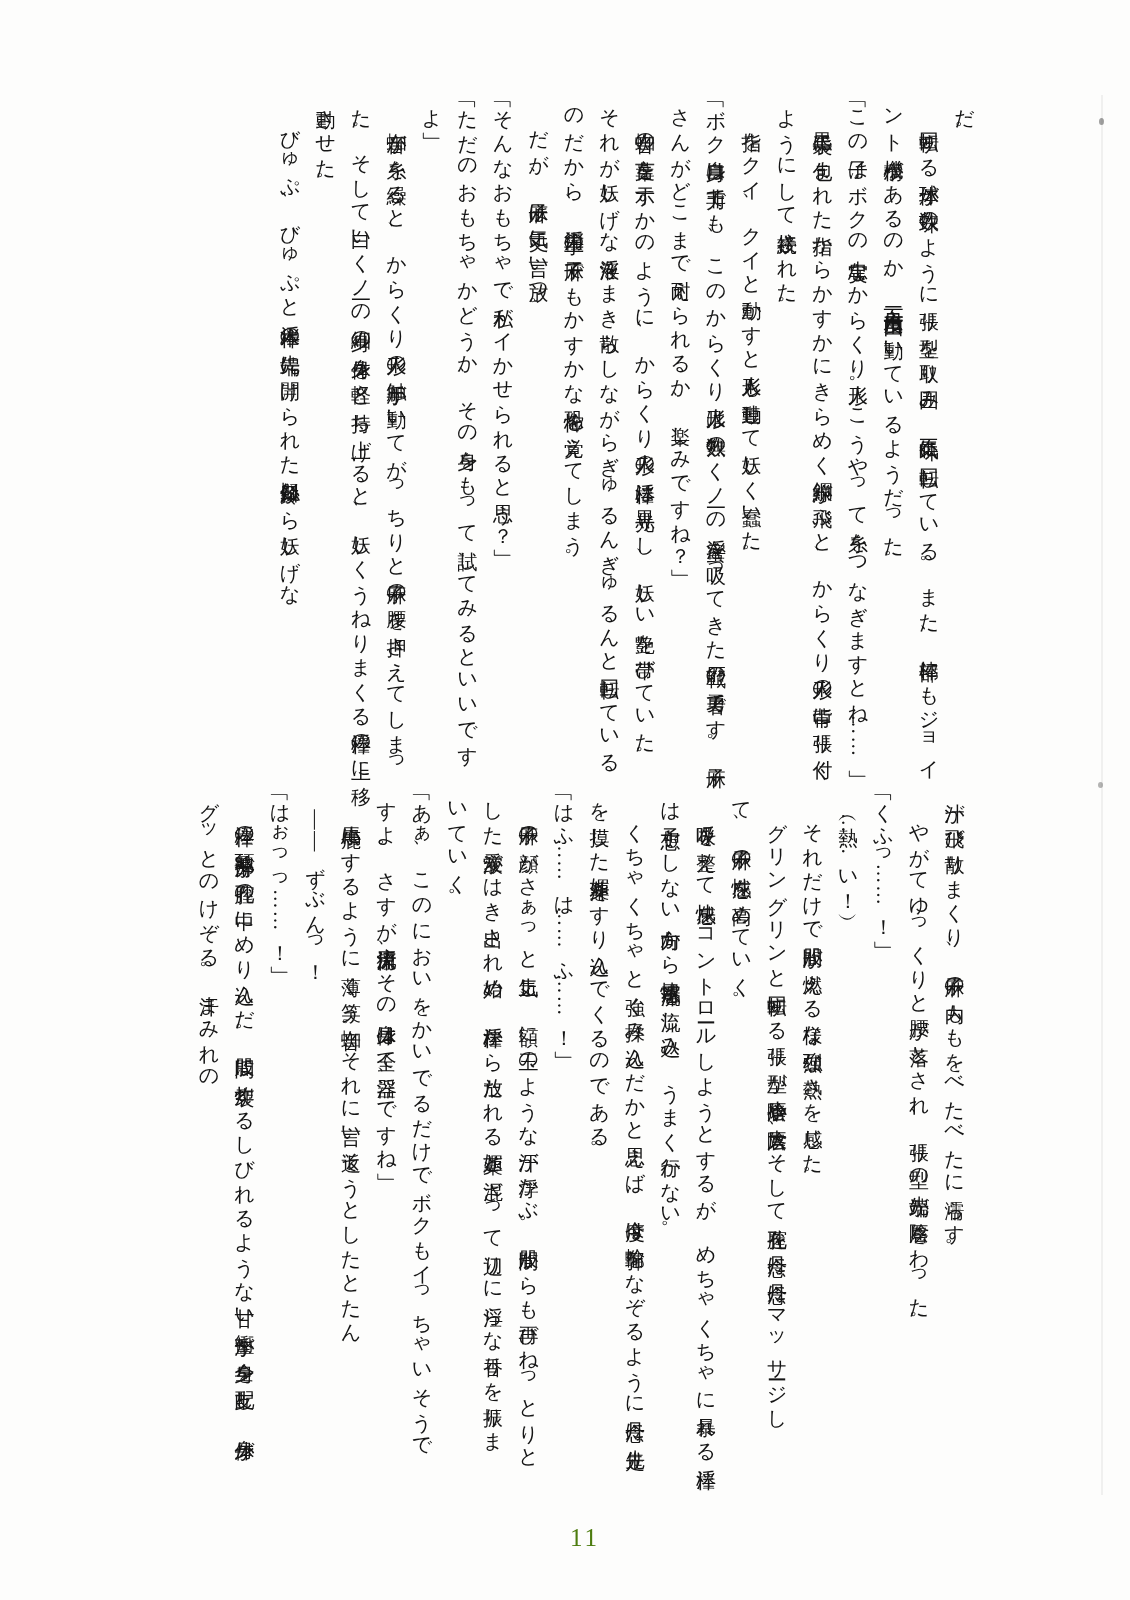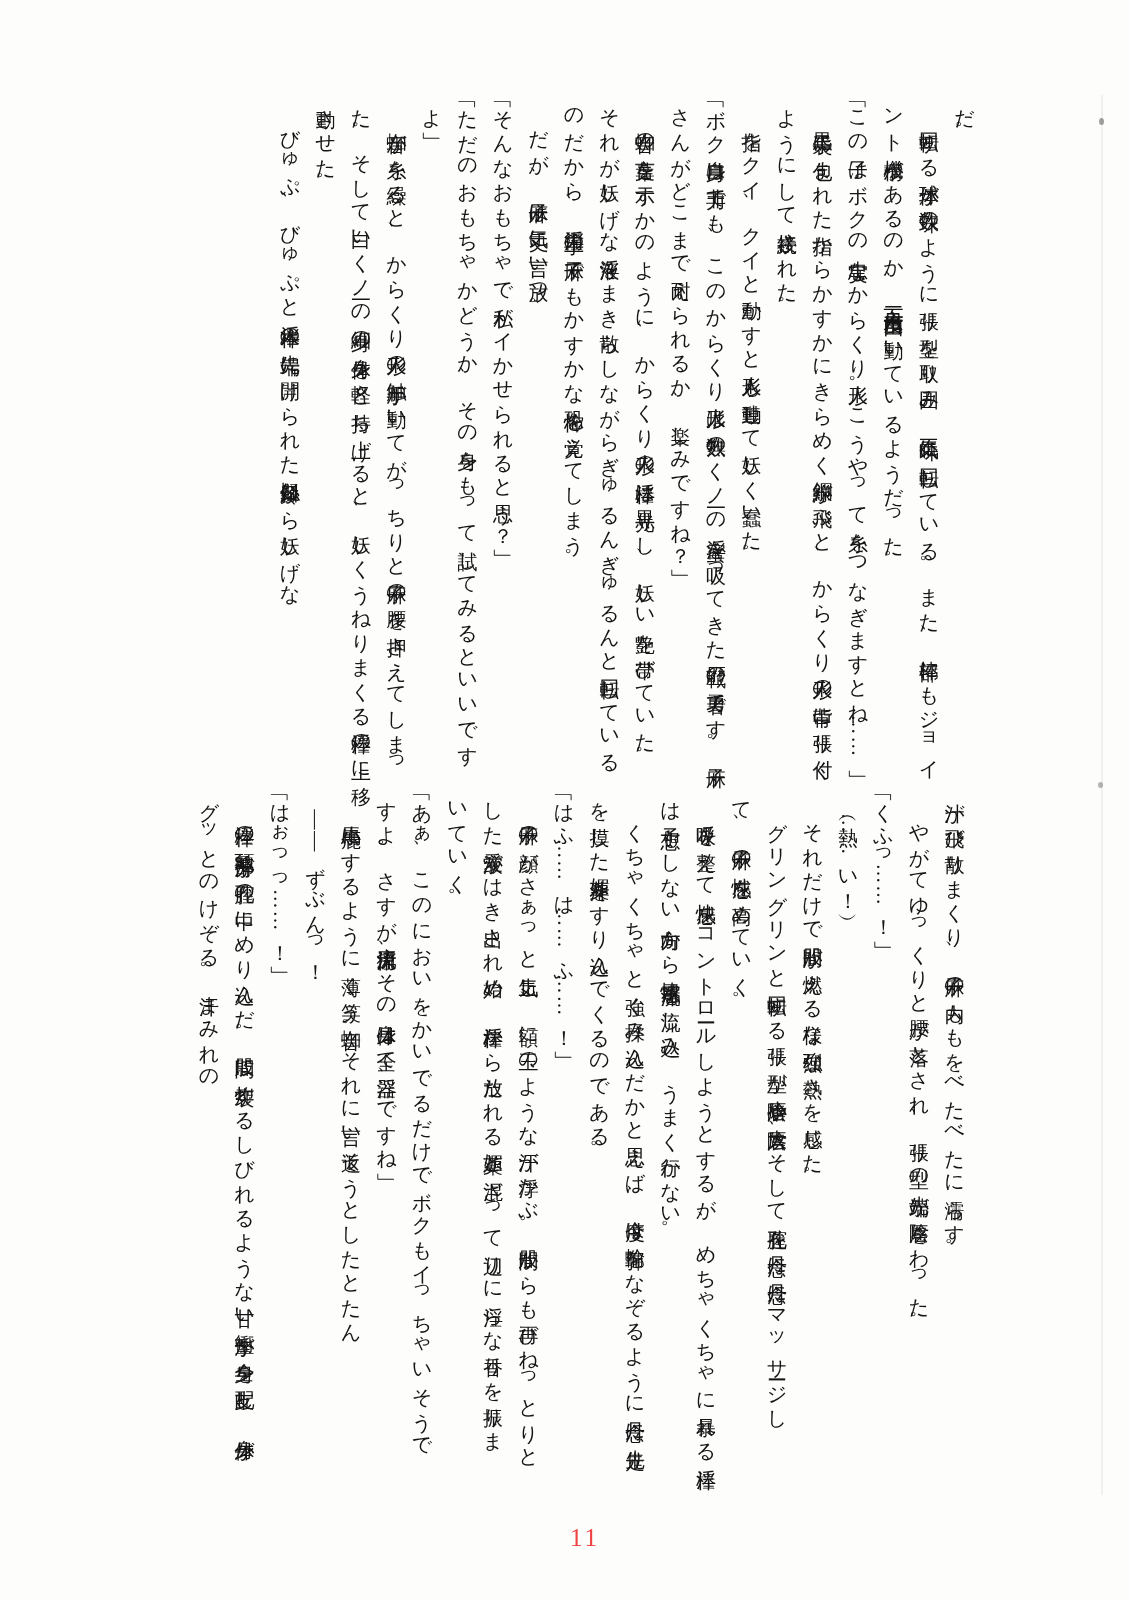--- a/index.html
+++ b/index.html
@@ -28,21 +28,21 @@
   .top-block    { top: 95px;  right: 148px; }
   .bottom-block { top: 788px; right: 158px; }
   .page-number {
     position: absolute;
     top: 1524px; left: 0;
     width: 100%;
     text-align: center;
     text-indent: 40px;
     font-size: 25px;
     letter-spacing: 3px;
-    color: #ef4444;
+    color: #4d7c0f;
   }
   
   .edge-streak {
     position: absolute;
     left: 1101px; top: 95px;
     width: 2px; height: 1400px;
     background: rgba(130,130,130,0.10);
   }
   .speck-1 {
     position: absolute;

